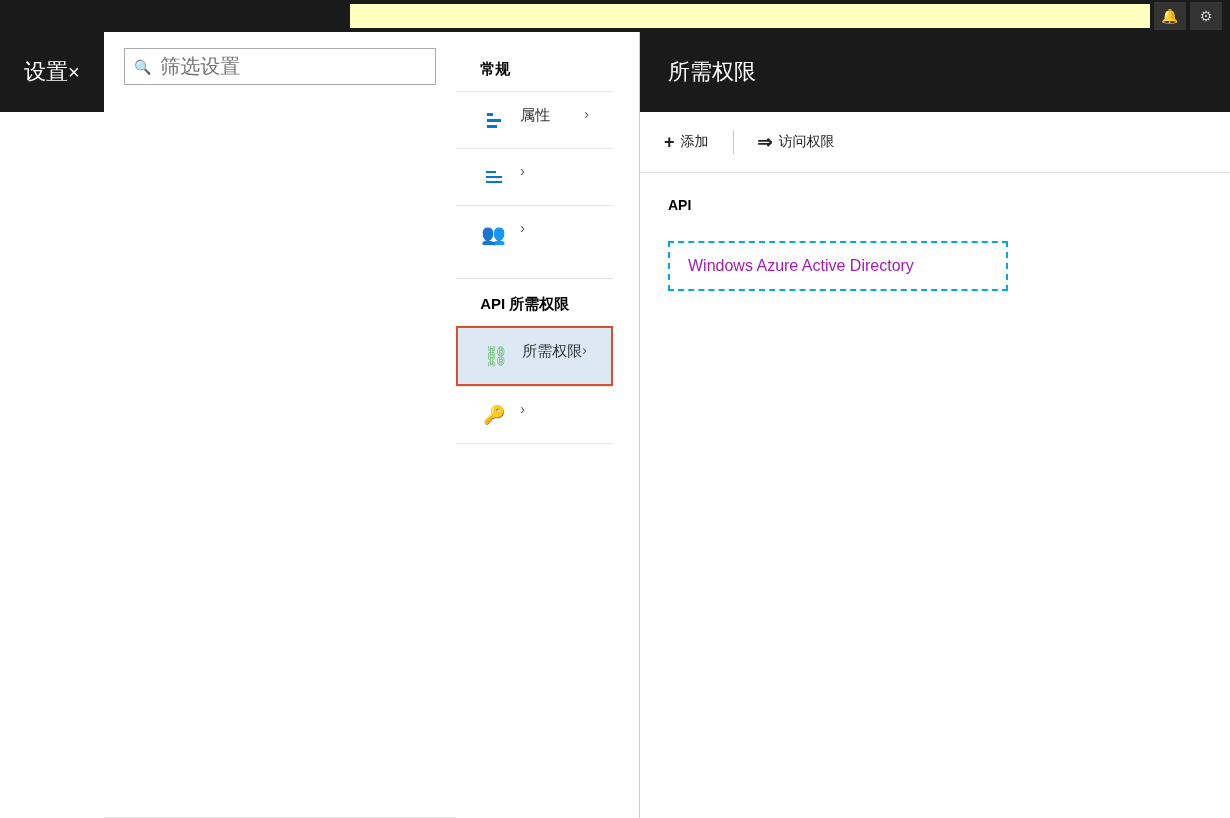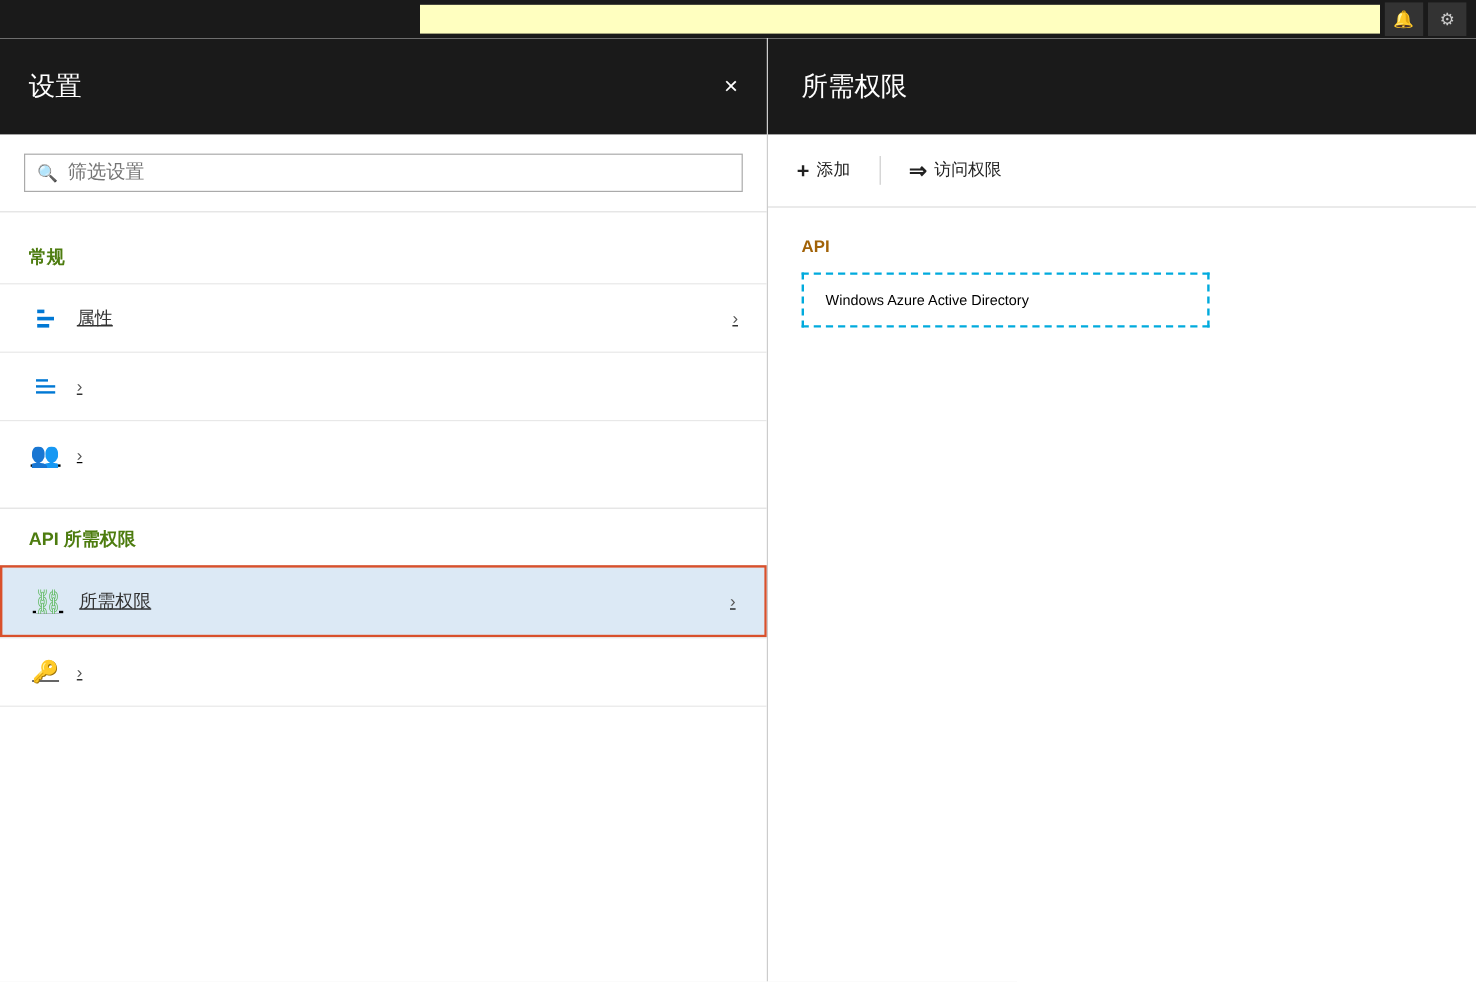--- a/index.html
+++ b/index.html
@@ -48,21 +48,21 @@
       display: flex;
       height: calc(818px - 32px);
       background: #fff;
     }
 
     
     .left-panel {
       width: 640px;
       border-right: 1px solid #ccc;
       display: flex;
-      flex-direction: column;
+      flex-direction: row;
       background: #fff;
     }
 
     .left-header {
       height: 80px;
       background: #1a1a1a;
       display: flex;
       align-items: center;
       justify-content: space-between;
       padding: 0 24px;
@@ -93,46 +93,44 @@
       gap: 8px;
       background: #fff;
     }
     .search-icon {
       color: #666;
       font-size: 14px;
     }
     .search-input {
       border: none;
       outline: none;
-      font-size: 16px;
+      font-size: 20px;
       color: #be185d;
       width: 100%;
       font-family: inherit;
     }
 
     .nav-content {
       padding: 20px 0;
       overflow-y: auto;
     }
 
     .section-label {
       font-size: 15px;
       font-weight: 600;
-      color: #4d7c0f;
+      color: #000000;
       padding: 8px 24px 12px 24px;
     }
 
     .nav-item {
       display: flex;
-      align-items: center;
       padding: 14px 24px;
       border-top: 1px solid #e8e8e8;
       cursor: pointer;
       position: relative;
-      text-decoration: underline;
     }
     .nav-item:last-child {
       border-bottom: 1px solid #e8e8e8;
     }
     .nav-item.active {
       background: #dce9f5;
       border: 2px solid #d9502b;
     }
 
     .nav-icon {
@@ -260,29 +258,29 @@
       background: #ccc;
     }
 
     .right-content {
       padding: 24px 28px;
     }
 
     .api-section-label {
       font-size: 14px;
       font-weight: 700;
-      color: #a16207;
-      margin-bottom: 14px;
+      color: #000000;
+      margin-bottom: 28px;
     }
 
     .api-item {
       border: 2px dashed #00aadd;
       padding: 14px 18px;
-      font-size: 12px;
-      color: #000000;
+      font-size: 16px;
+      color: #a21caf;
       cursor: pointer;
       display: inline-block;
       min-width: 340px;
     }
   </style>
 </head>
 <body>
 
 <div class="top-bar">
   <input class="top-bar-input" type="text" style="">

